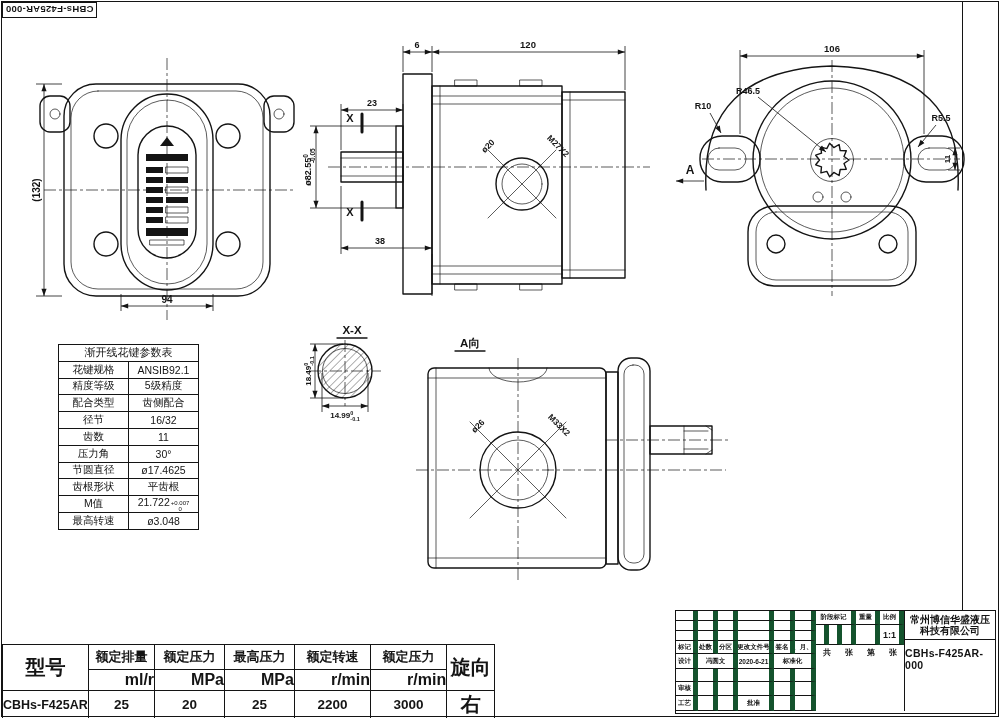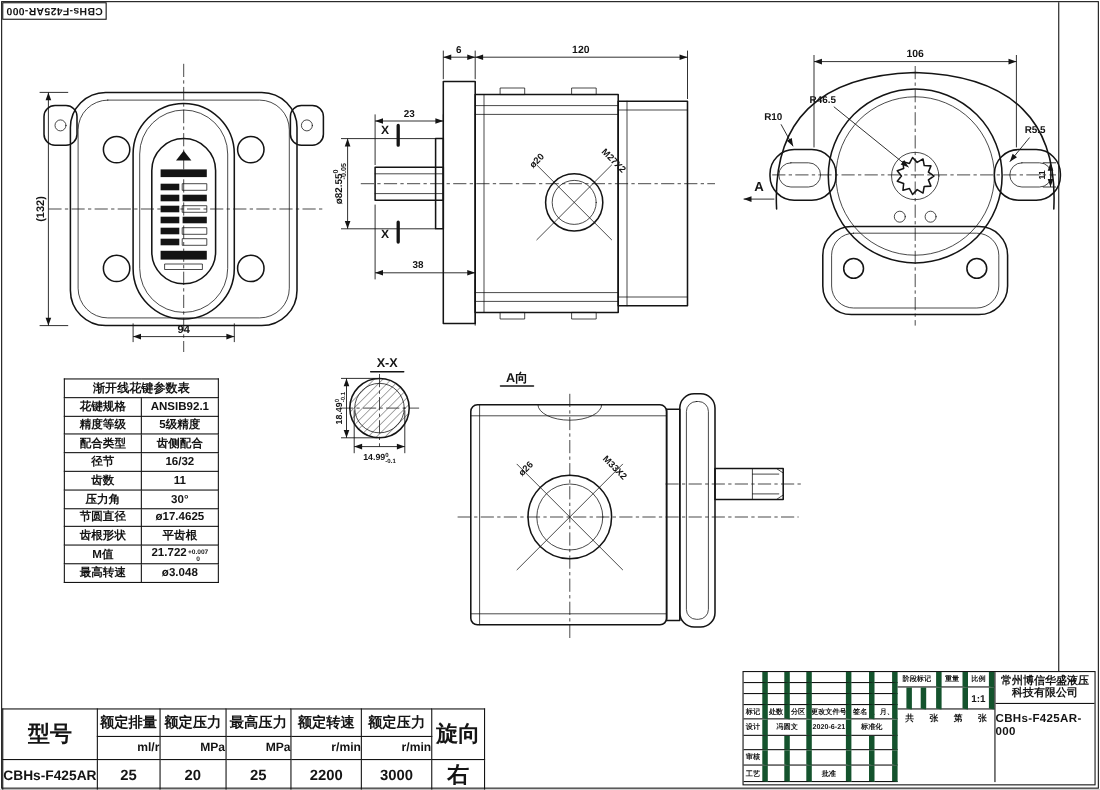--- a/index.html
+++ b/index.html
@@ -14,28 +14,28 @@
   #cad .t{stroke-width:.7;}
   #cad .cl{stroke:#141414;fill:none;stroke-width:.7;stroke-dasharray:12 3 3 3;}
   #cad .dm{stroke:#141414;fill:none;stroke-width:.8;}
   #cad .b3{stroke-width:3;}
   #cad .f{fill:#141414;stroke:none;}
   #cad text{fill:#141414;stroke:none;font-weight:700;text-anchor:middle;
             font-family:"Liberation Sans","DejaVu Sans",sans-serif;}
   table{border-collapse:collapse;table-layout:fixed;}
   td{padding:0;}
   .spl{position:absolute;left:58px;top:344px;}
-  .spl td{border:1.2px solid #141414;font-size:10.5px;font-weight:700;text-align:center;height:15.8px;white-space:nowrap;width:69px;}
+  .spl td{border:1.2px solid #141414;font-size:10.5px;font-weight:400;text-align:center;height:15.8px;white-space:nowrap;width:69px;}
   .spl .ttl{font-size:11px;}
   .stk{display:inline-flex;flex-direction:column;font-size:6px;line-height:6px;vertical-align:1px;margin-left:1px;}
   .stk i{font-style:normal;}
   .spec{position:absolute;left:2px;top:644px;}
   .spec td{border:1.4px solid #141414;text-align:center;font-weight:700;white-space:nowrap;}
   .spec .h{font-size:13px;height:24px;}
-  .spec .u{font-size:11px;height:20px;padding-left:36px;}
+  .spec .u{font-size:16px;height:20px;padding-left:36px;}
   .spec .d{font-size:13.5px;height:21px;}
   .spec .big{font-size:20px;}
   .spec .mid{font-size:20px;}
   .spec .model{font-size:12.5px;}
   .tb{position:absolute;left:675px;top:610px;width:321px;height:104px;border:1.6px solid #141414;box-sizing:border-box;background:#fff;}
   .tb .cell{border-right:5px solid #14532d;border-bottom:1px solid #141414;display:flex;align-items:center;justify-content:center;overflow:hidden;white-space:nowrap;box-sizing:border-box;}
   .tbl{position:absolute;left:0;top:0;width:140px;height:100px;display:grid;
        grid-template-columns:22px 20px 20px 36px 21px 21px;
        grid-template-rows:10px 10px 10px 13px 15px 13px 14px 15px;}
   .tbl .cell{font-size:6.5px;font-weight:700;}

